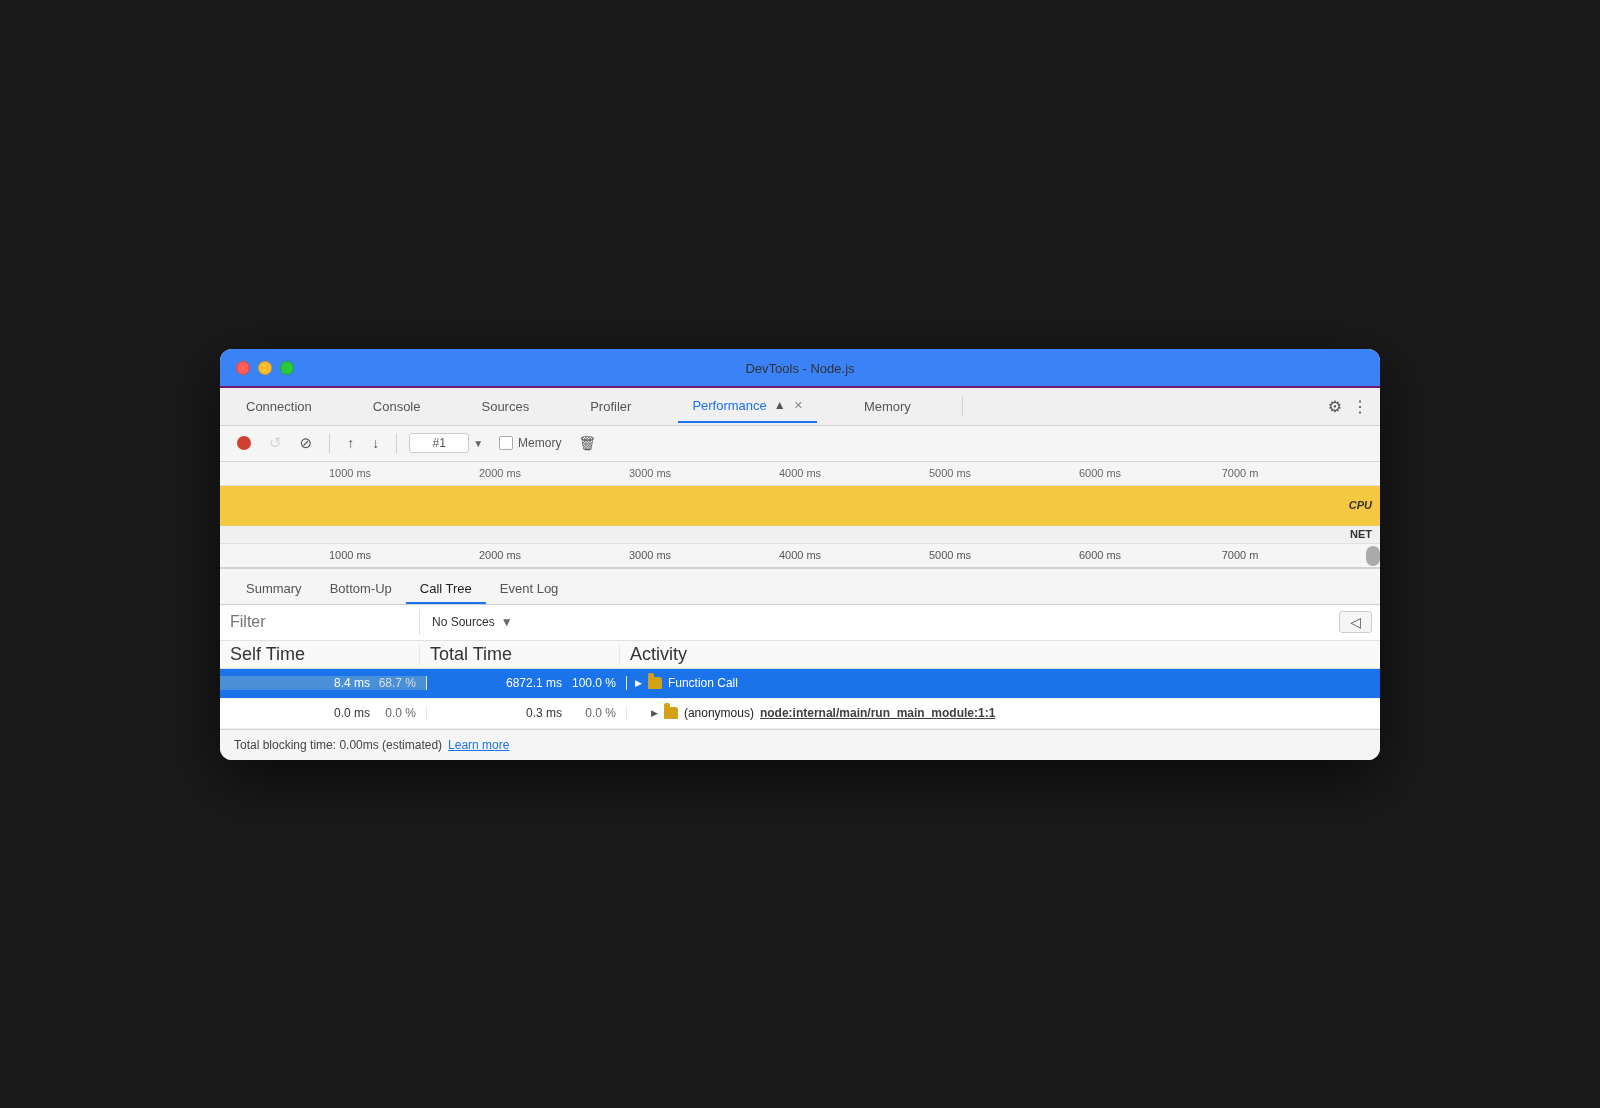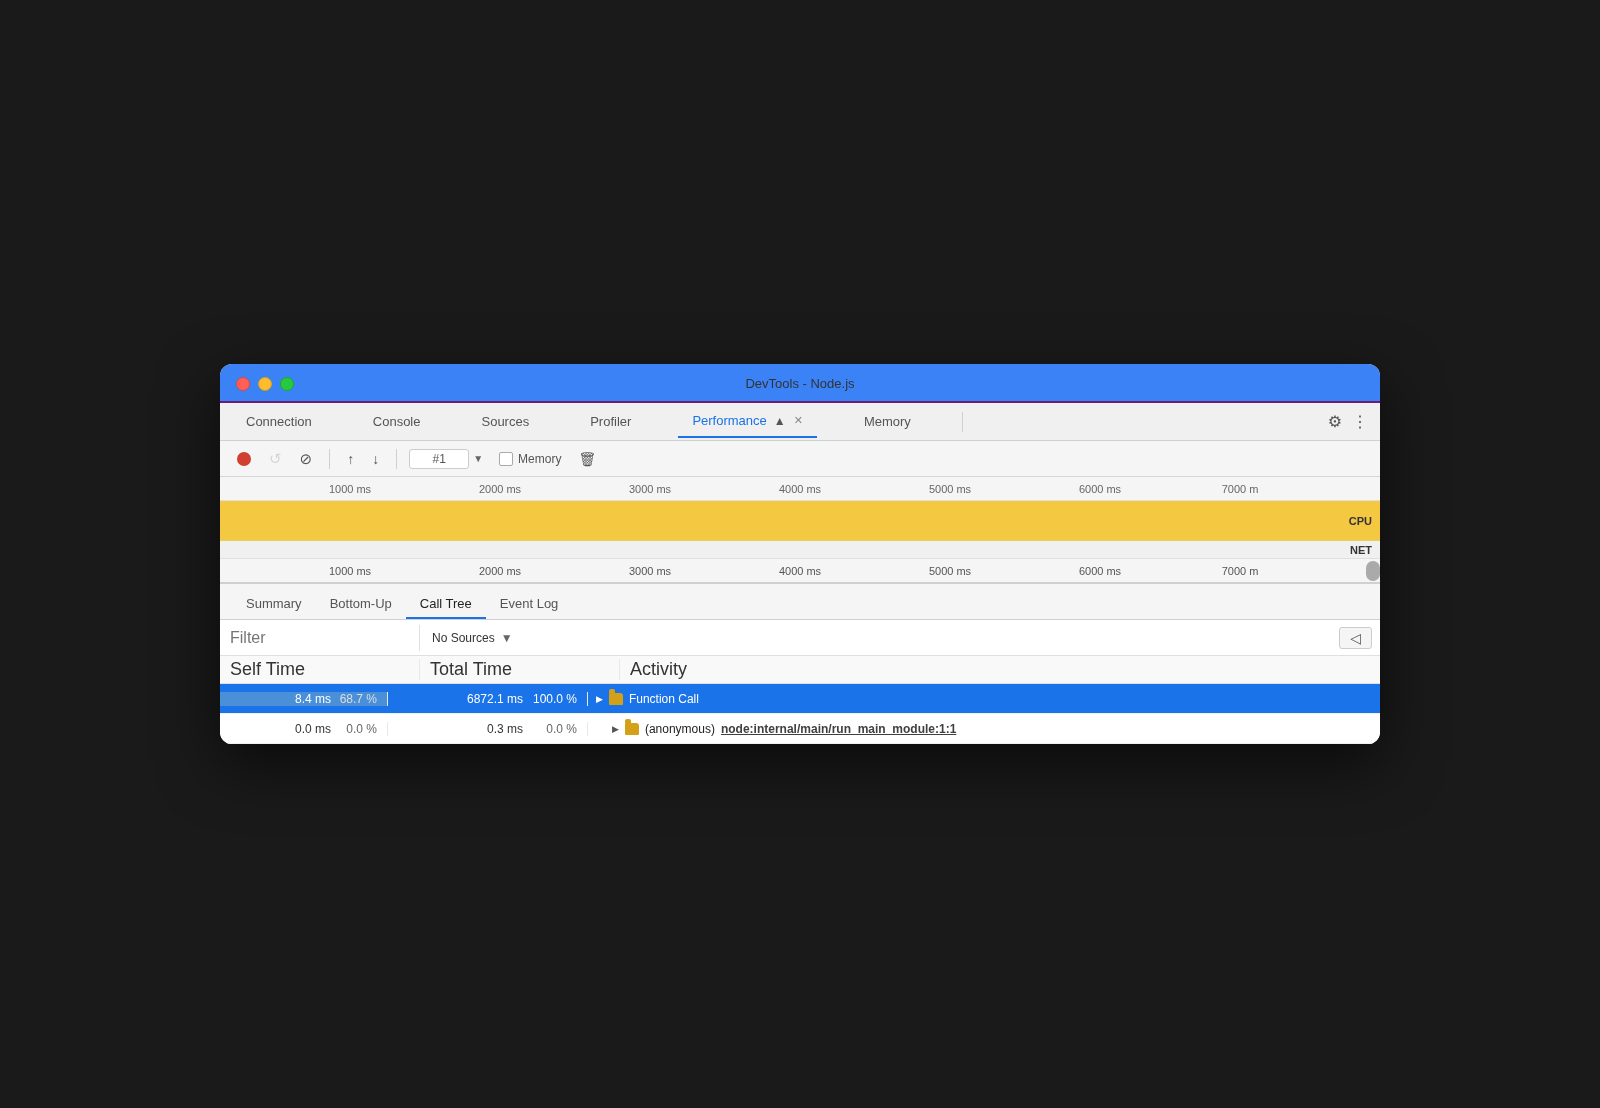--- a/index.html
+++ b/index.html
@@ -281,21 +281,21 @@
       align-items: center;
       height: 30px;
       border-bottom: 1px solid #f0f0f0;
       font-size: 12px;
     }
     .table-row.selected {
       background: #1a73e8;
       color: #fff;
     }
     .self-time-cell {
-      width: 168px;
+      width: 207px;
       padding: 0 10px;
       display: flex;
       align-items: center;
       justify-content: flex-end;
       gap: 8px;
       border-right: 1px solid #e8e8e8;
       flex-shrink: 0;
     }
     .table-row.selected .self-time-cell {
       background: #4a90d9;
@@ -492,21 +492,21 @@
       <span class="ruler-tick" style="left:130px;">1000 ms</span>
       <span class="ruler-tick" style="left:280px;">2000 ms</span>
       <span class="ruler-tick" style="left:430px;">3000 ms</span>
       <span class="ruler-tick" style="left:580px;">4000 ms</span>
       <span class="ruler-tick" style="left:730px;">5000 ms</span>
       <span class="ruler-tick" style="left:880px;">6000 ms</span>
       <span class="ruler-tick" style="left:1020px;">7000 m</span>
     </div>
 
     <div style="position:relative; height:40px; background:#f5c842; border-bottom:1px solid #e0d060; display:flex; align-items:center; justify-content:flex-end; padding-right:8px;">
-      <span style="font-size:11px; color:#333; font-weight:600;">CPU</span>
+      <span style="font-size:11px; color:#333; font-weight:600;font-style:italic;">CPU</span>
     </div>
 
     <div style="position:relative; height:18px; background:#f0f0f0; border-bottom:1px solid #e0e0e0; display:flex; align-items:center; justify-content:flex-end; padding-right:8px;">
       <span style="font-size:11px; color:#333; font-weight:600;">NET</span>
     </div>
 
     <div style="position:relative; height:24px; background:#f5f5f5; border-bottom:1px solid #d0d0d0; display:flex; align-items:center;">
       <span style="position:absolute; left:130px; transform:translateX(-50%); font-size:11px; color:#555;">1000 ms</span>
       <span style="position:absolute; left:280px; transform:translateX(-50%); font-size:11px; color:#555;">2000 ms</span>
       <span style="position:absolute; left:430px; transform:translateX(-50%); font-size:11px; color:#555;">3000 ms</span>
@@ -588,14 +588,18 @@
         <span class="expand-arrow" style="color:#555; font-size:9px;">▶</span>
         <div class="folder-icon"></div>
         <span class="activity-name">(anonymous)</span>
         <span class="activity-link">node:internal/main/run_main_module:1:1</span>
       </div>
     </div>
 
     <div style="flex:1;"></div>
   </div>
 
+  <div class="status-bar">
+    <span>Total blocking time: 0.00ms (estimated)</span>
+    <span class="learn-more-link">Learn more</span>
+  </div>
 
 </div>
 
 </body></html>

